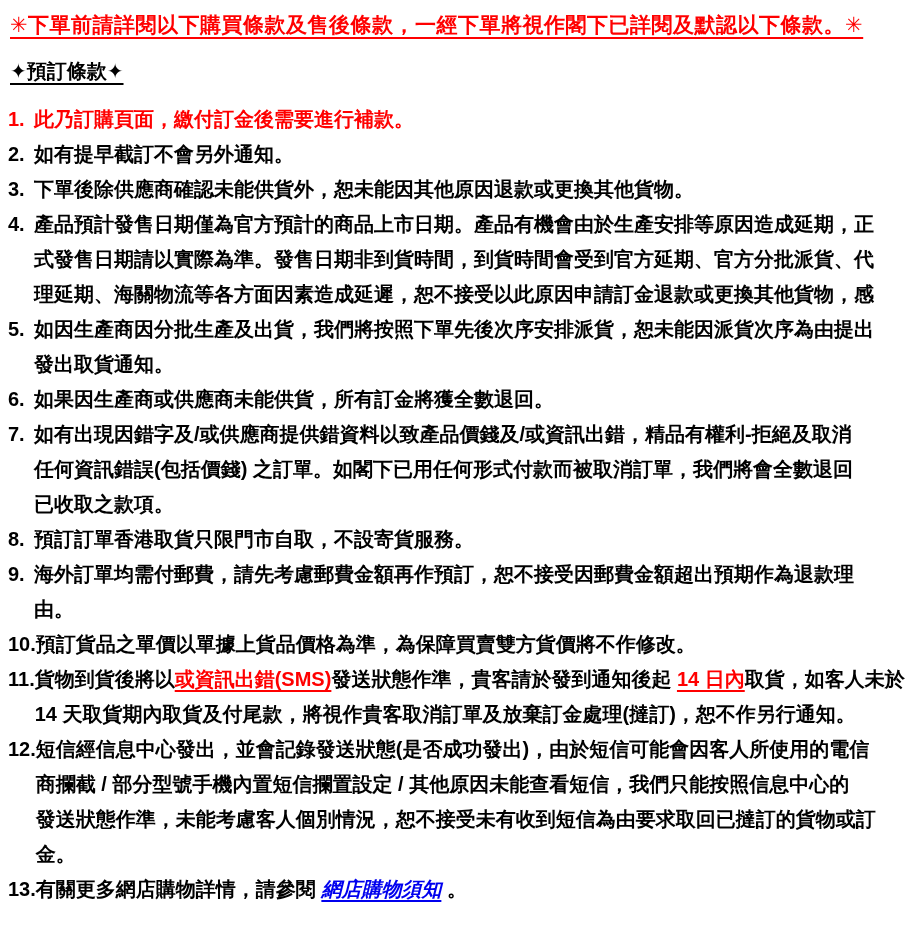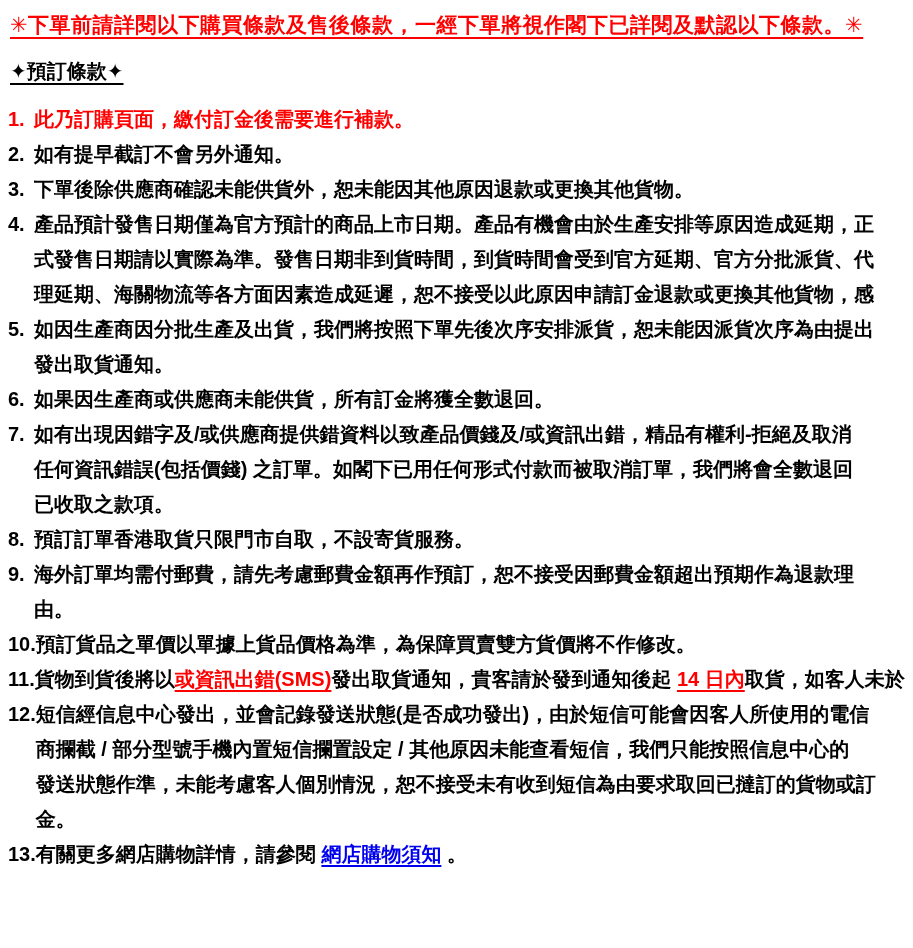--- a/index.html
+++ b/index.html
@@ -70,20 +70,21 @@
     text-decoration: underline;
     text-decoration-thickness: 2px;
     text-underline-offset: 4px;
   }
   .seg-link {
     color: var(--blue, #0000ee);
     text-decoration: underline;
     text-decoration-thickness: 2px;
     text-underline-offset: 4px;
     cursor: pointer;
+    font-style: italic;
   }
 </style>
 </head>
 <body>
 
 <div class="page">
   <div class="warning-header">✳下單前請詳閱以下購買條款及售後條款，一經下單將視作閣下已詳閱及默認以下條款。✳</div>
 
   <div>
     <span class="section-title">✦預訂條款✦</span>
@@ -152,21 +153,22 @@
       </div>
       <div class="term-item">
         <div class="num">10.</div>
         <div class="body">
           <div class="line"><span>預訂貨品之單價以單據上貨品價格為準，為保障買賣雙方貨價將不作修改。</span></div>
         </div>
       </div>
       <div class="term-item">
         <div class="num">11.</div>
         <div class="body">
-          <div class="line"><span>貨物到貨後將以</span><span class="seg-ru">或資訊出錯(SMS)</span><span>發出取貨通知，貴客請於發到通知後起 </span><span class="seg-ru">14 日內</span><span>取貨，如客人未於</span></div>
+          <div class="line"><span>貨物到貨後將以</span><span class="seg-ru">或資訊出錯(SMS)</span><span>發送狀態作準，貴客請於發到通知後起 </span><span class="seg-ru">14 日內</span><span>取貨，如客人未於</span></div>
+          <div class="line"><span>14 天取貨期內取貨及付尾款，將視作貴客取消訂單及放棄訂金處理(撻訂)，恕不作另行通知。</span></div>
         </div>
       </div>
       <div class="term-item">
         <div class="num">12.</div>
         <div class="body">
           <div class="line"><span>短信經信息中心發出，並會記錄發送狀態(是否成功發出)，由於短信可能會因客人所使用的電信</span></div>
           <div class="line"><span>商攔截 / 部分型號手機內置短信攔置設定 / 其他原因未能查看短信，我們只能按照信息中心的</span></div>
           <div class="line"><span>發送狀態作準，未能考慮客人個別情況，恕不接受未有收到短信為由要求取回已撻訂的貨物或訂</span></div>
           <div class="line"><span>金。</span></div>
         </div>

